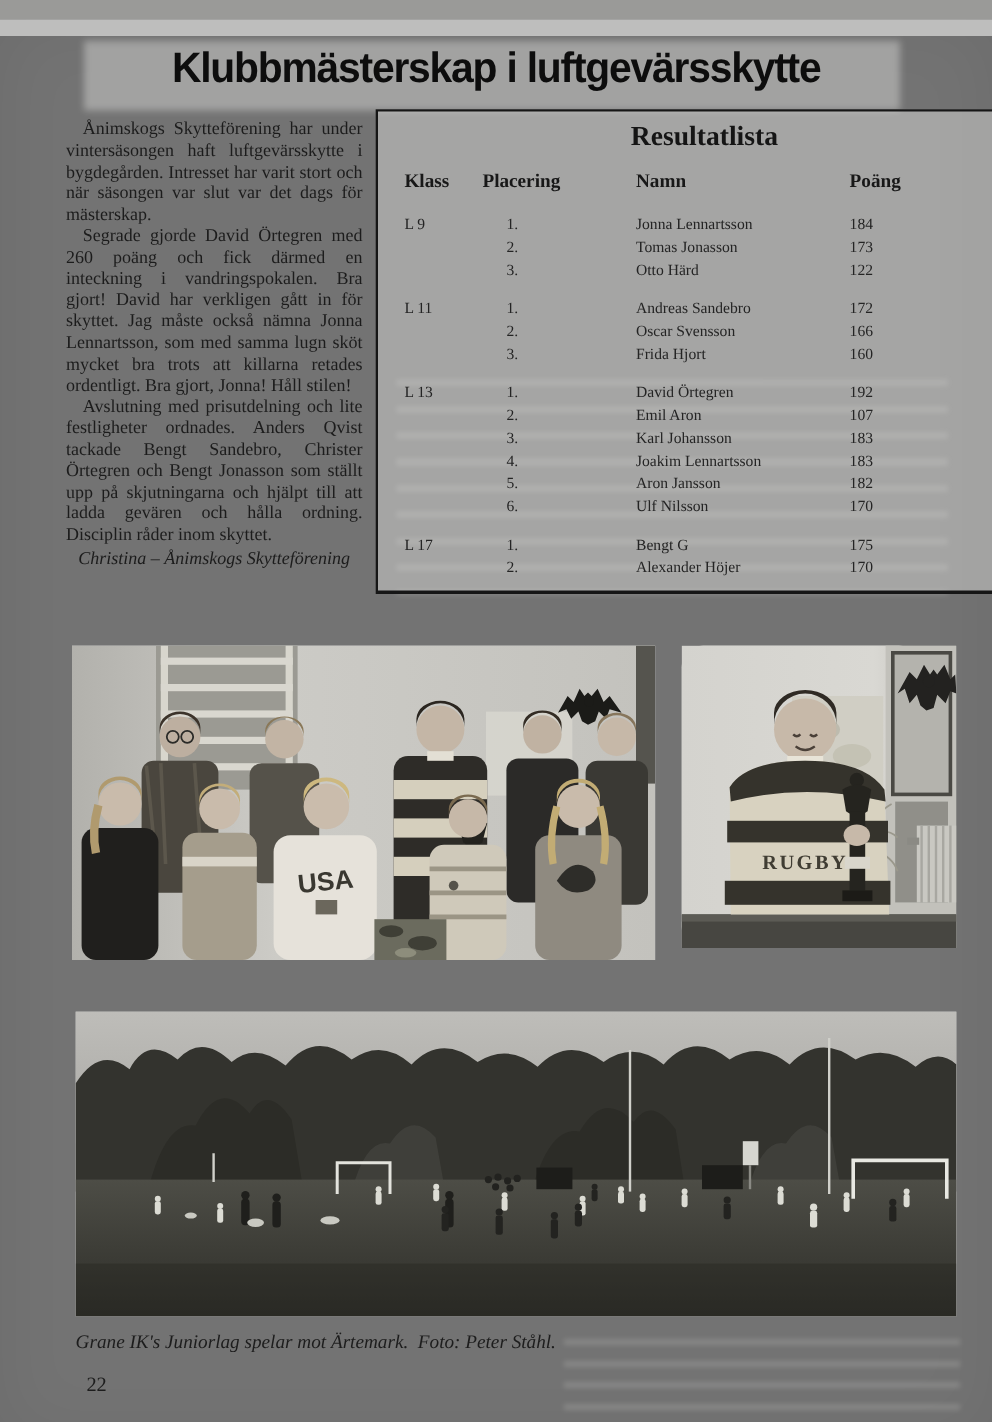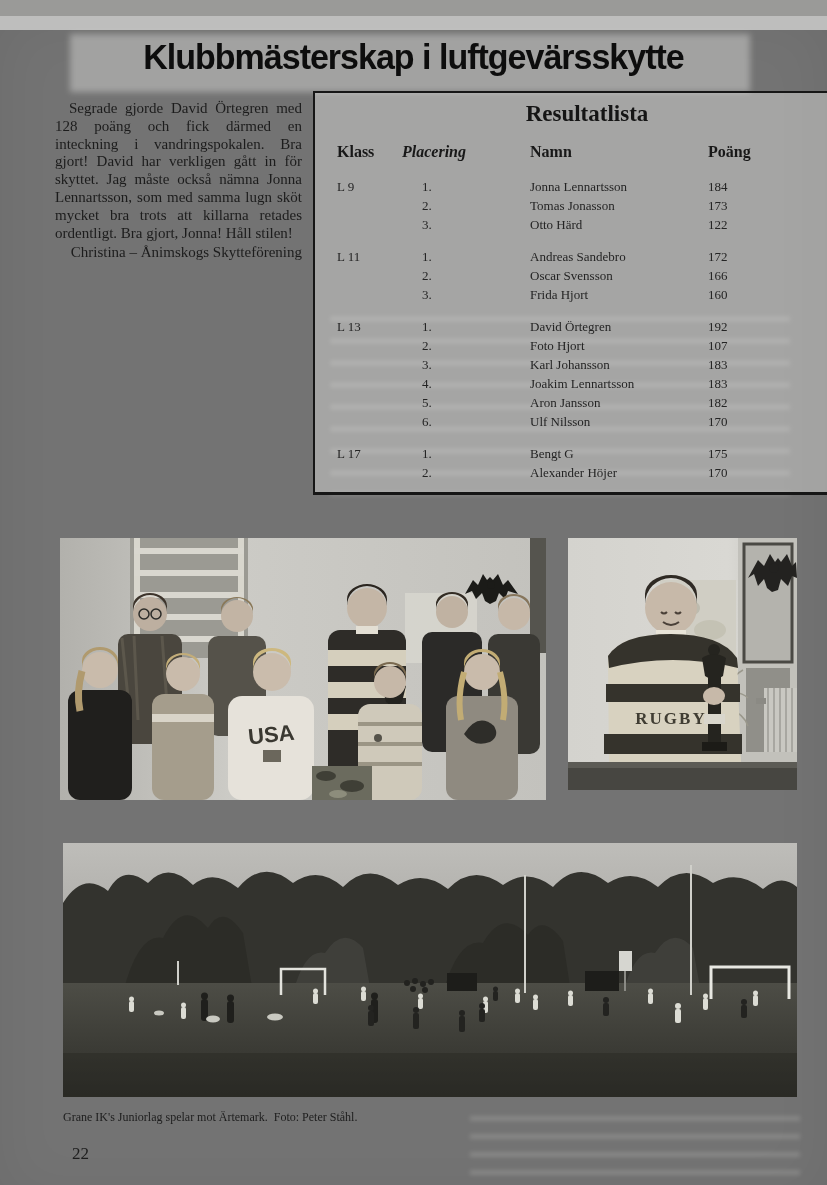--- a/index.html
+++ b/index.html
@@ -31,21 +31,21 @@
     transform:scaleY(1.04);
   }
 
   .article{
     position:absolute;left:55px;top:84px;width:247px;
     font-size:15px;line-height:17.8px;
     text-align:justify;
     color:#1c1c1c;
   }
   .article p{margin:0;text-indent:14px;}
-  .article .byline{margin-top:2px;text-indent:0;text-align:right;}
+  .article .byline{margin-top:2px;font-style:italic;text-indent:0;text-align:center;}
 
   .results-box{
     position:absolute;left:313px;top:75px;width:548px;height:404px;
     box-sizing:border-box;
     border:2px solid #161616;
     border-bottom-width:3px;
     background:rgba(240,240,238,.4);
   }
   .results-title{
     margin-top:8px;
@@ -55,53 +55,55 @@
   }
   .thead,.trow{
     display:grid;
     grid-template-columns:65px 128px 178px 1fr;
     padding-left:22px;padding-right:8px;
   }
   .thead{margin-top:16px;font-weight:700;font-size:16px;color:#181818;}
   .rows{margin-top:16px;}
   .trow{font-size:13px;line-height:19px;color:#242424;}
   .trow .c-place{padding-left:20px;}
-  .thead .c-place{padding-left:0;font-style:italic;}
+  .thead .c-place{padding-left:0;}
   .group-gap{margin-top:13px;}
 
   .photo{position:absolute;background:#c9c9c5;}
   .photo svg{display:block;}
   .photo-group{left:60px;top:522px;width:486px;height:262px;}
   .photo-winner{left:568px;top:522px;width:199px;height:252px;border-radius:18px;}
   .photo-field{left:63px;top:827px;width:734px;height:254px;}
 
   .caption{
     position:absolute;left:63px;top:1094px;width:700px;
-    font-size:12px;color:#1d1d1d;
+    font-style:italic;font-size:16px;color:#1d1d1d;
     white-space:pre-wrap;
   }
   .page-number{
     position:absolute;left:72px;top:1128px;
     font-size:17px;color:#1d1d1d;
   }
 </style>
 </head>
 <body>
 
 <div class="page">
 
   <div class="artifact top-edge"></div>
   <div class="artifact ghost-band"></div>
   <div class="artifact ghost-blob1"></div>
   <div class="artifact ghost-blob2"></div>
 
   <div class="headline">Klubbmästerskap i luftgevärsskytte</div>
 
   <div class="article">
-    <p>Segrade gjorde David Örtegren med 128 poäng och fick därmed en inteckning i vandringspokalen. Bra gjort! David har verkligen gått in för skyttet. Jag måste också nämna Jonna Lennartsson, som med samma lugn sköt mycket bra trots att killarna retades ordentligt. Bra gjort, Jonna! Håll stilen!</p>
+    <p>Ånimskogs Skytteförening har under vintersäsongen haft luftgevärsskytte i bygdegården. Intresset har varit stort och när säsongen var slut var det dags för mästerskap.</p>
+    <p>Segrade gjorde David Örtegren med 260 poäng och fick därmed en inteckning i vandringspokalen. Bra gjort! David har verkligen gått in för skyttet. Jag måste också nämna Jonna Lennartsson, som med samma lugn sköt mycket bra trots att killarna retades ordentligt. Bra gjort, Jonna! Håll stilen!</p>
+    <p>Avslutning med prisutdelning och lite festligheter ordnades. Anders Qvist tackade Bengt Sandebro, Christer Örtegren och Bengt Jonasson som ställt upp på skjutningarna och hjälpt till att ladda gevären och hålla ordning. Disciplin råder inom skyttet.</p>
     <p class="byline">Christina – Ånimskogs Skytteförening</p>
   </div>
 
   <div class="results-box">
     <div class="results-title">Resultatlista</div>
     <div class="thead">
       <span class="c-klass">Klass</span>
       <span class="c-place">Placering</span>
       <span class="c-name">Namn</span>
       <span class="c-points">Poäng</span>
@@ -145,21 +147,21 @@
       </div>
       <div class="trow group-gap">
         <span class="c-klass">L 13</span>
         <span class="c-place">1.</span>
         <span class="c-name">David Örtegren</span>
         <span class="c-points">192</span>
       </div>
       <div class="trow">
         <span class="c-klass"></span>
         <span class="c-place">2.</span>
-        <span class="c-name">Foto Hjort</span>
+        <span class="c-name">Emil Aron</span>
         <span class="c-points">107</span>
       </div>
       <div class="trow">
         <span class="c-klass"></span>
         <span class="c-place">3.</span>
         <span class="c-name">Karl Johansson</span>
         <span class="c-points">183</span>
       </div>
       <div class="trow">
         <span class="c-klass"></span>

